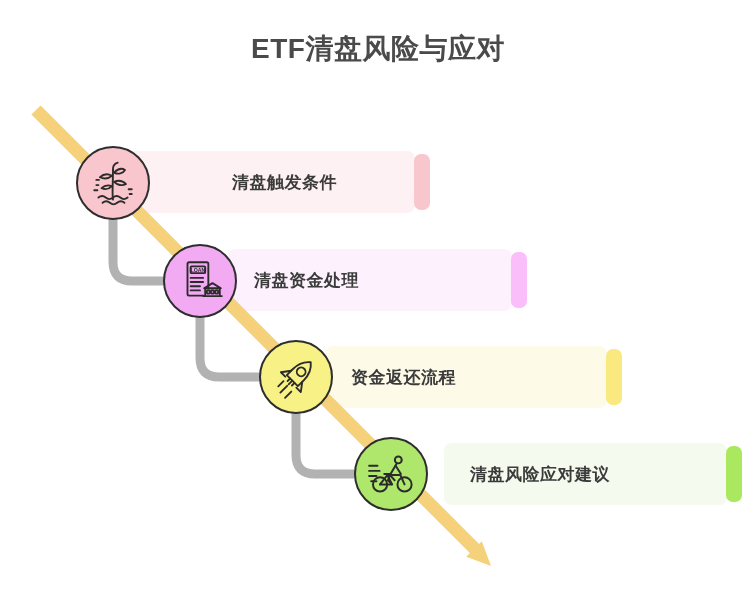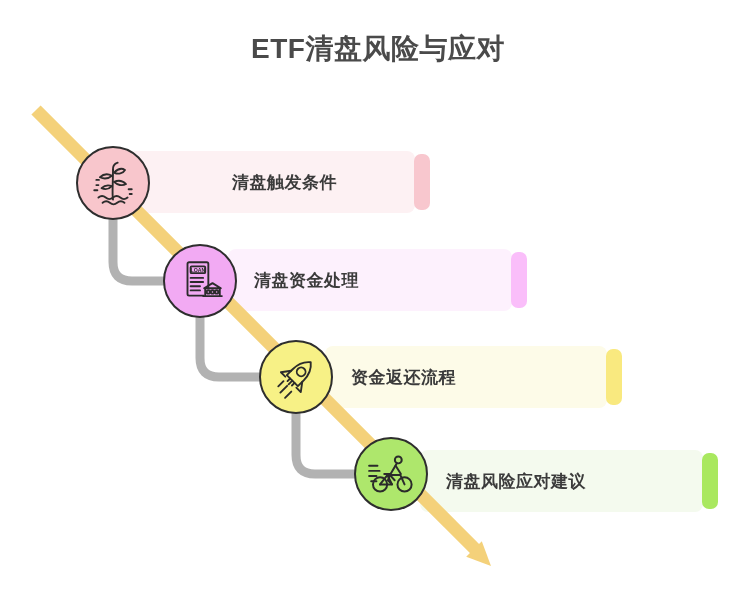--- a/index.html
+++ b/index.html
@@ -33,21 +33,21 @@
     background:var(--circle);
   }
   .circle svg{width:50px;height:50px;}
   
   .s0 .bar{left:128px;top:151px;width:287px;justify-content:center;}
   .s0 .circle{left:76px;top:146px;}
   .s1 .bar{left:228px;top:249px;width:284px;text-align:center;}
   .s1 .circle{left:163px;top:244px;}
   .s2 .bar{left:325px;top:346px;width:282px;}
   .s2 .circle{left:259px;top:340px;}
-  .s3 .bar{left:420px;top:443px;width:283px;margin-top:7px;}
+  .s3 .bar{left:444px;top:443px;width:283px;}
   .s3 .circle{left:354px;top:437px;}
 </style>
 </head>
 <body>
 
 <div class="title">ETF清盘风险与应对</div>
 
 <svg class="layer-svg" width="756" height="596" viewBox="0 0 756 596">
 
   <g>

